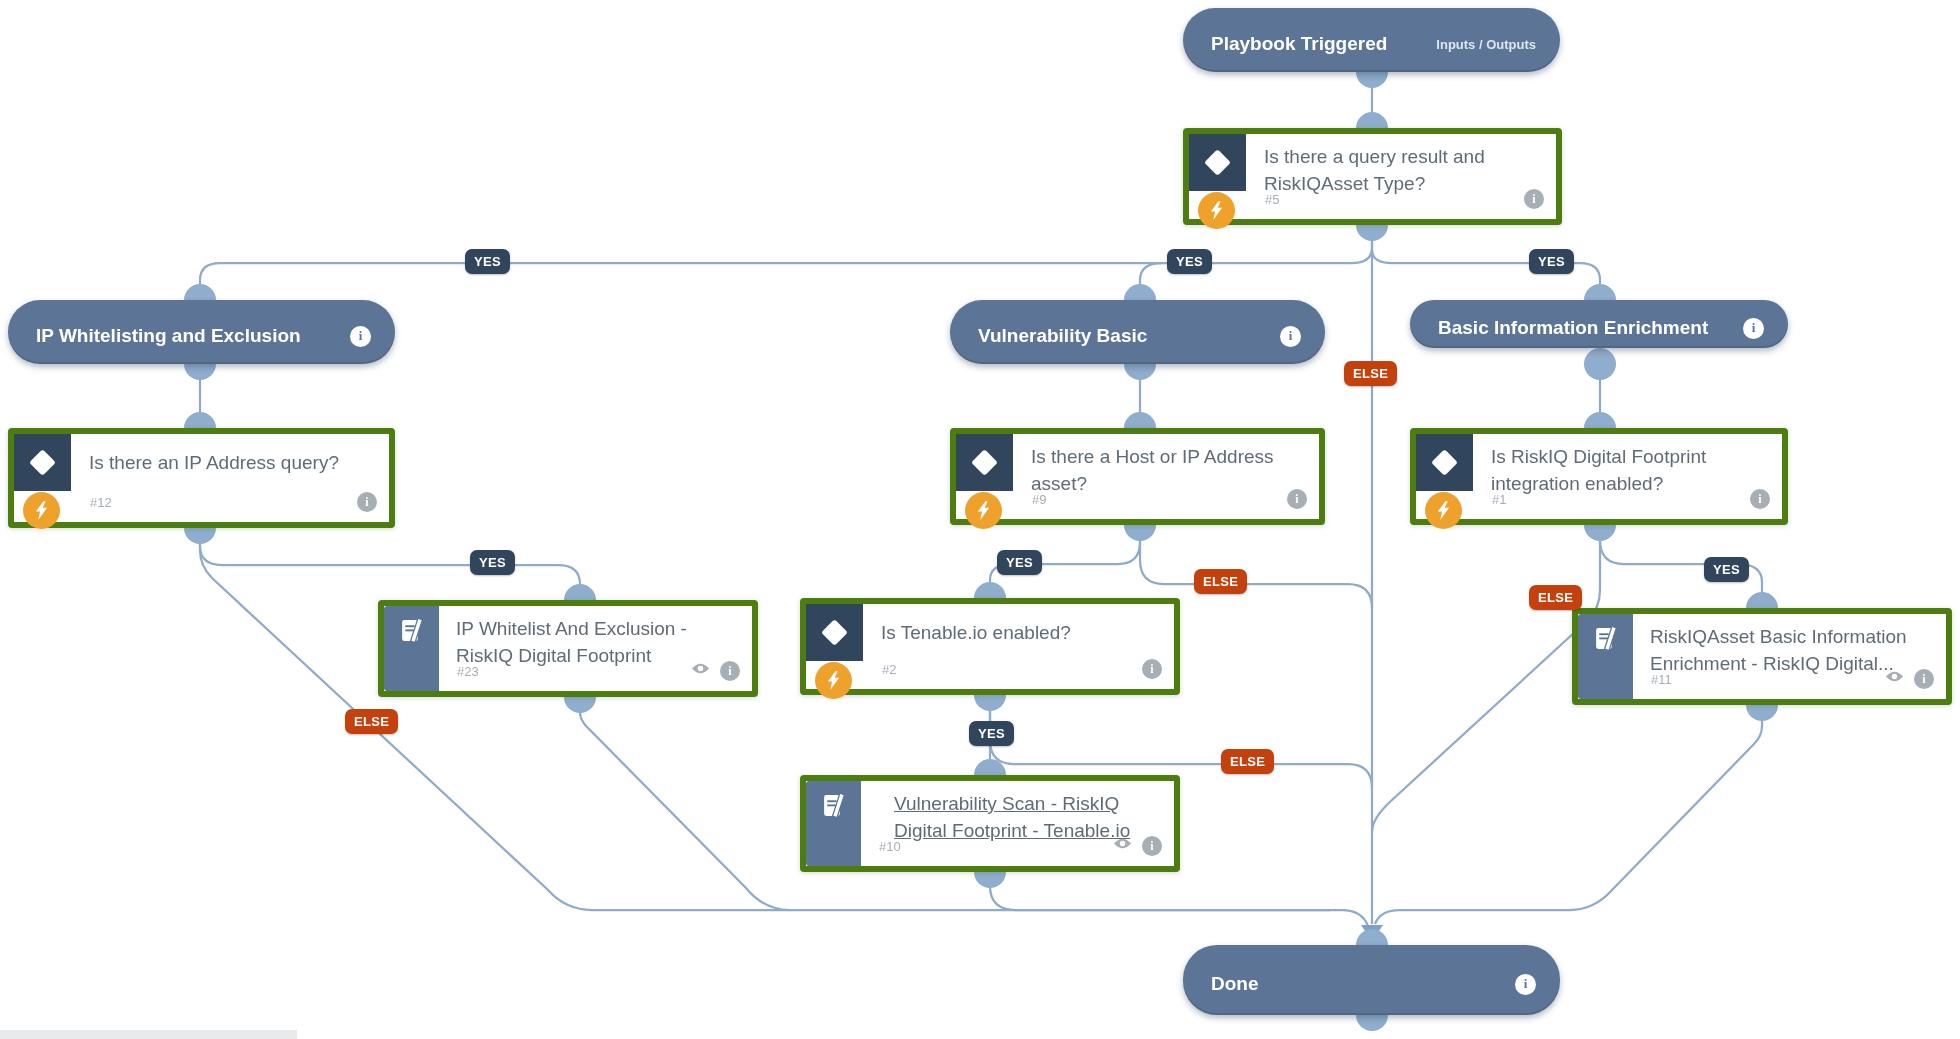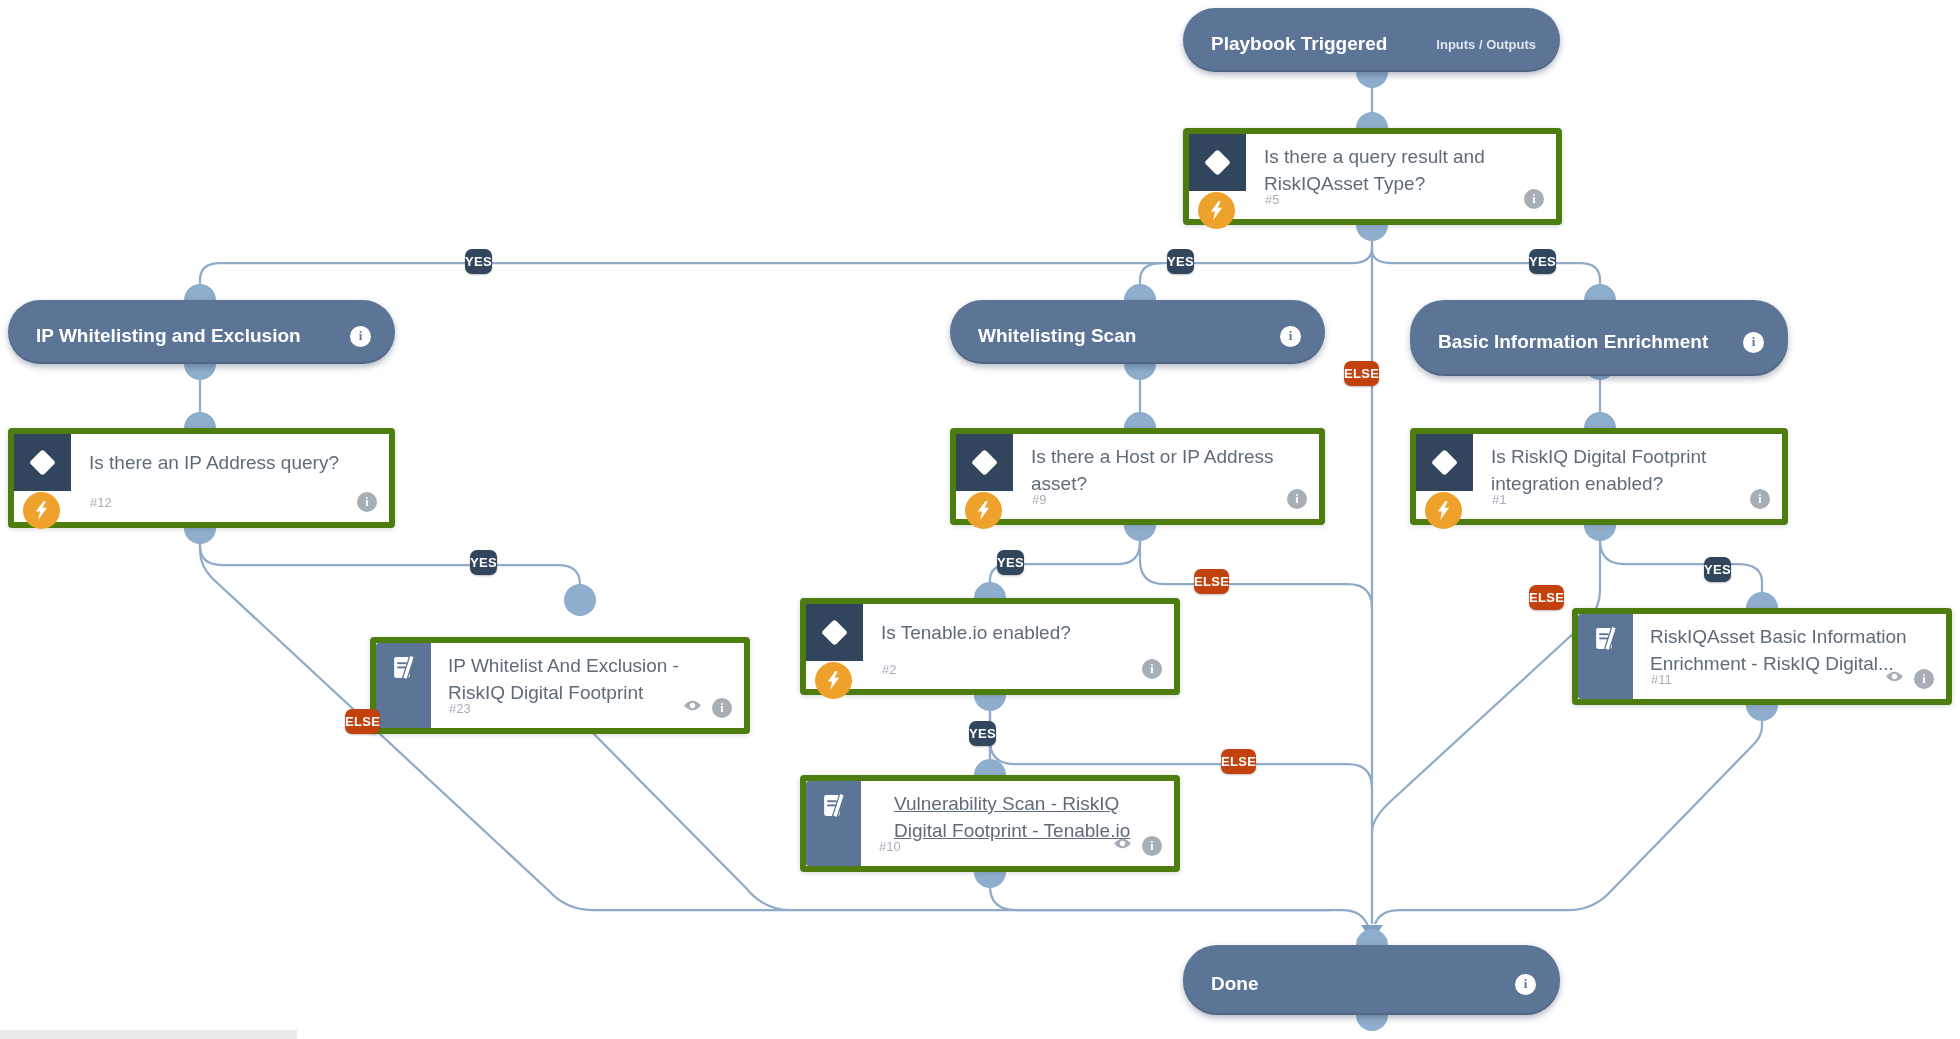--- a/index.html
+++ b/index.html
@@ -26,21 +26,21 @@
   .bolt-circle{position:absolute;left:9px;top:58px;width:37px;height:37px;border-radius:50%;
         background:#efa22b;display:flex;align-items:center;justify-content:center;}
   .stripe{position:absolute;left:0;top:0;bottom:0;width:55px;background:#5c7596;border-radius:3px 0 0 3px;}
   .stripe svg{position:absolute;left:15px;top:12px;}
   .info-gray{position:absolute;right:12px;bottom:10px;width:20px;height:20px;border-radius:50%;
         background:#a7aeb6;color:#fff;display:flex;align-items:center;justify-content:center;
         font-size:12px;font-weight:700;font-family:"Liberation Serif",serif;}
   .eye{position:absolute;right:42px;bottom:12px;}
   
   .badge{position:absolute;z-index:3;color:#fff;font-size:13px;font-weight:700;line-height:1;
-        padding:6px 0;border-radius:7px;letter-spacing:.3px;box-shadow:0 1px 2px rgba(0,0,0,.25);}
+        padding:6px 9px;border-radius:7px;letter-spacing:.3px;box-shadow:0 1px 2px rgba(0,0,0,.25);}
   .badge.yes{background:#31465c;}
   .badge.else{background:#c2410c;}
   .bottom-strip{position:absolute;left:0;top:1030;width:297px;height:9px;background:#e8eaec;z-index:0;}
 </style>
 </head>
 <body>
 
 <div id="canvas">
 
   <svg class="wires" width="1960" height="1039">
@@ -113,25 +113,25 @@
     <span>Playbook Triggered</span>
     <span class="sub">Inputs / Outputs</span>
   </div>
 
   <div class="pill" style="left:8px;top:300px;width:387px;height:64px;">
     <span>IP Whitelisting and Exclusion</span>
     <span class="info-white">i</span>
   </div>
 
   <div class="pill" style="left:950px;top:300px;width:375px;height:64px;">
-    <span>Whitelisting Scan</span>
-    <span class="info-white">i</span>
-  </div>
-
-  <div class="pill" style="left:1410px;top:300px;width:378px;height:76px;">
+    <span>Vulnerability Basic</span>
+    <span class="info-white">i</span>
+  </div>
+
+  <div class="pill" style="left:1410px;top:300px;width:378px;height:48px;">
     <span>Basic Information Enrichment</span>
     <span class="info-white">i</span>
   </div>
 
   <div class="pill" style="left:1183px;top:945px;width:377px;height:70px;">
     <span>Done</span>
     <span class="info-white">i</span>
   </div>
 
   <div class="card" style="left:1183px;top:128px;width:379px;height:97px;">
@@ -197,21 +197,21 @@
     <div class="bolt-circle">
       <svg width="15" height="19" viewBox="0 0 16 20">
           <path d="M10,0 L2,11 h4.4 L4.5,20 L14,7 H9.2 L12.5,0 Z" fill="#fff"></path>
         </svg>
     </div>
     <div class="title" style="top:16px;">Is Tenable.io enabled?</div>
     <div class="nid">#2</div>
     <div class="info-gray">i</div>
   </div>
 
-  <div class="card" style="left:370px;top:600px;width:380px;height:97px;margin-top:37px;">
+  <div class="card" style="left:378px;top:600px;width:380px;height:97px;">
     <div class="stripe">
       <svg width="25" height="25" viewBox="0 0 24 24">
         <rect x="3" y="2" width="15" height="20" rx="2" fill="#fff"></rect>
         <rect x="6" y="7" width="9" height="1.8" fill="#5c7596"></rect>
         <rect x="6" y="11" width="9" height="1.8" fill="#5c7596"></rect>
         <rect x="14.5" y="0.5" width="4.5" height="23" fill="#fff" stroke="#5c7596" stroke-width="1.2" transform="rotate(18 17 12)"></rect>
       </svg>
     </div>
     <div class="title" style="left:72px;">IP Whitelist And Exclusion - RiskIQ Digital Footprint</div>
     <div class="nid" style="left:73px;">#23</div>

